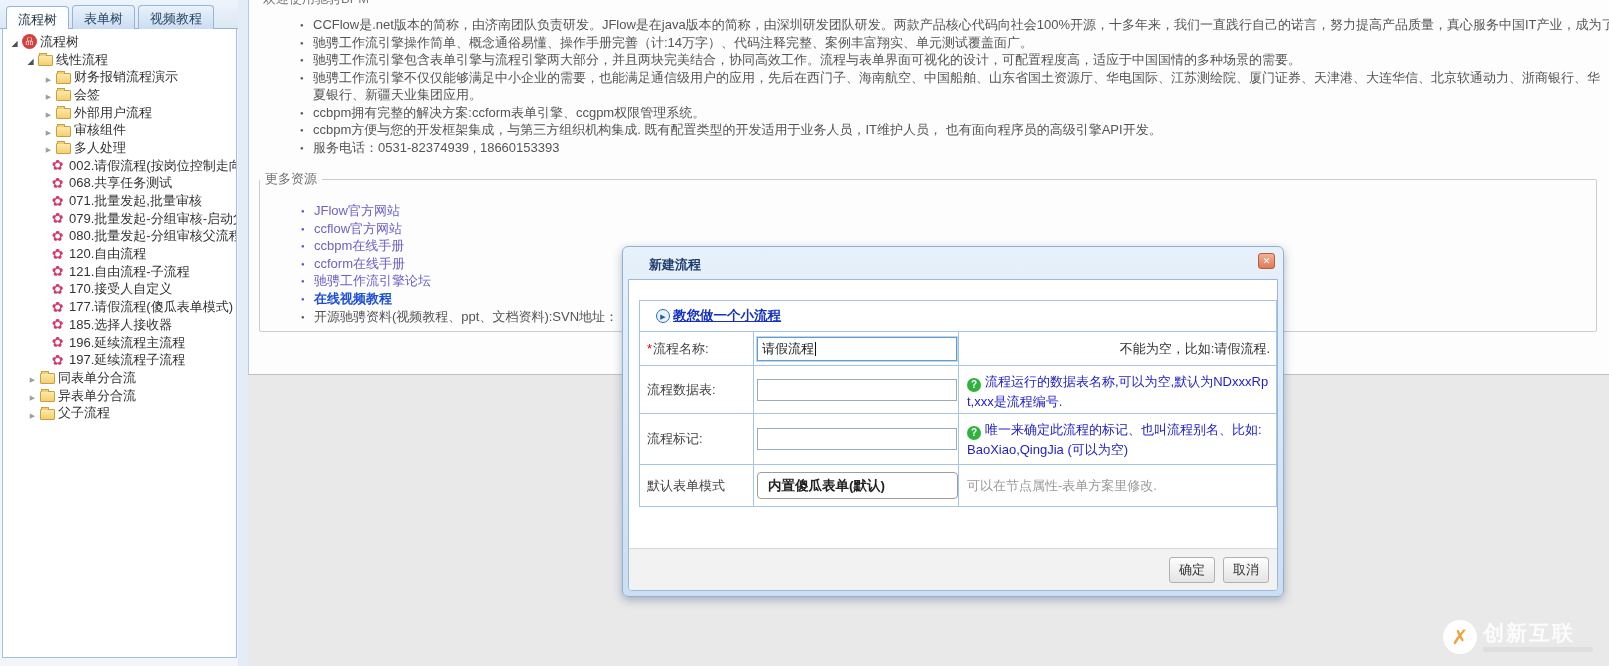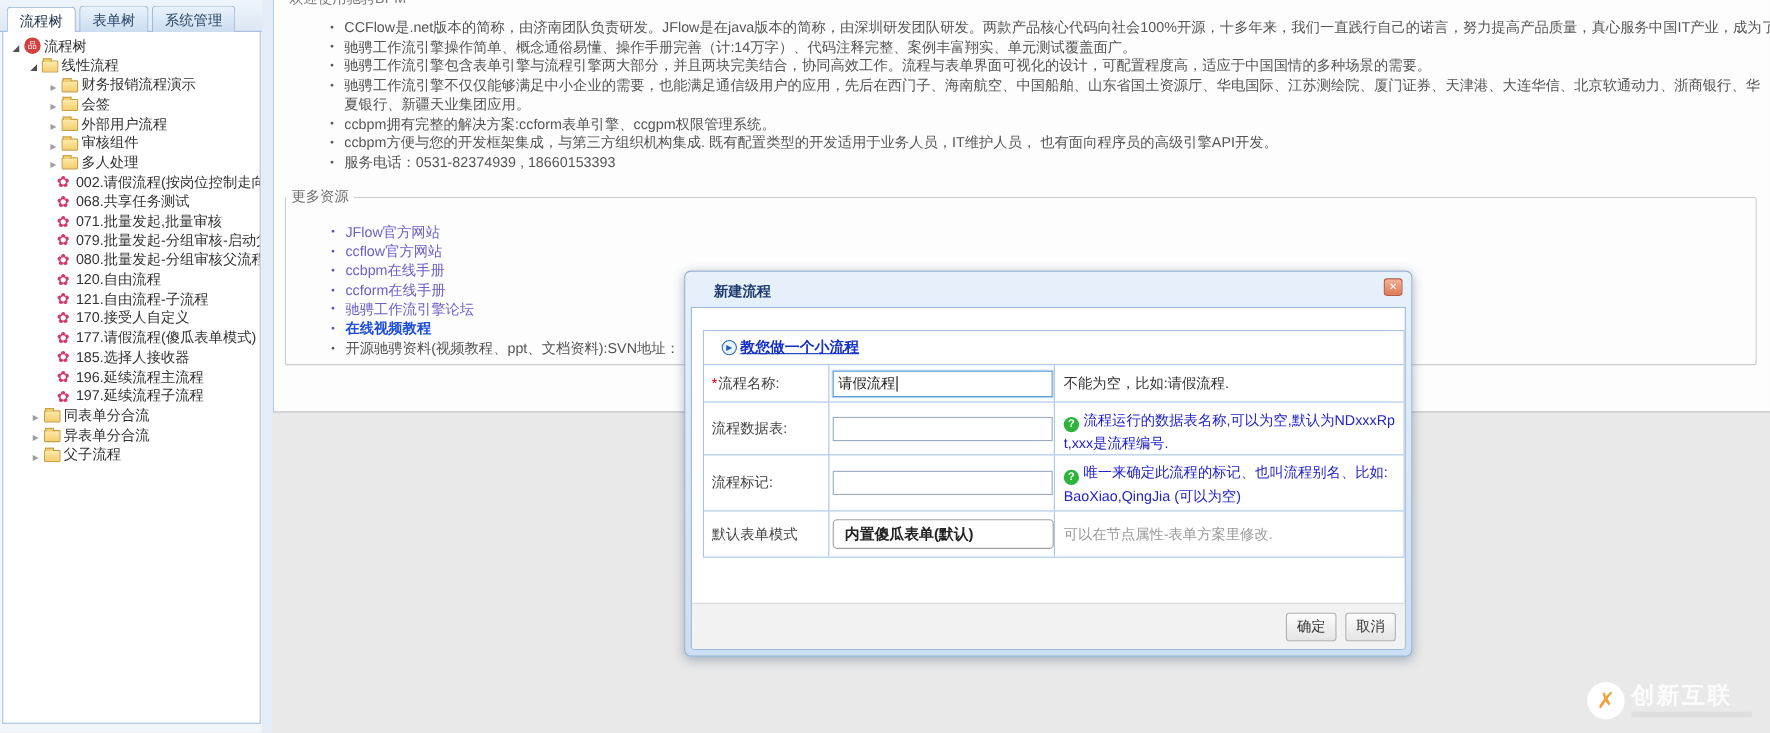--- a/index.html
+++ b/index.html
@@ -85,21 +85,21 @@
   .c-input { flex:none; width:205px; border-right:1px solid #a6c5e4; display:flex; align-items:center; padding-left:3px; }
   .c-hint  { flex:1; font-size:13px; padding:0 6px 0 8px; word-break:break-all; }
   .star { color:#e00000; margin-right:1px; }
   .r1 { height:34px; } .r2 { height:48px; } .r3 { height:42px; } .r4 { height:51px; }
   .faux-input { background:#fff; border:1px solid #9aabbd; height:22px; width:200px;
     font-size:13px; color:#222; display:flex; align-items:center; padding-left:4px; }
   .faux-input.focused { border:1px solid #609ed4; box-shadow:0 0 0 1px #bcd8f0; height:24px; }
   .caret { display:inline-block; width:1px; height:14px; background:#111; margin-left:1px; }
   .faux-input.mode { width:214px; height:27px; border:1px solid #9e9e9e; border-radius:4px;
     font-size:13.5px; font-weight:bold; color:#222; padding-left:10px; }
-  .hint-dark { color:#333; align-self:center; }
+  .hint-dark { color:#333; align-self:center;text-align:right; }
   .hint-blue { color:#2222cc; padding-top:6px; line-height:19px; }
   .hint-gray { color:#9a9a9a; align-self:center; }
   .q-ico { display:inline-block; width:14px; height:14px; border-radius:50%; background:#2eb43c;
     color:#fff; font-size:10px; font-weight:bold; text-align:center; line-height:14px; margin-right:4px; vertical-align:-2px; }
   .q-ico::before { content:"?"; }
   .dlg-footer { position:absolute; left:0; right:0; bottom:0; height:42px; background:#f2f2f2;
     border-top:1px solid #d8d8d8; display:flex; align-items:center; justify-content:flex-end; padding-right:8px; }
   .dlg-footer button { margin-left:8px; padding:3px 9px; font-size:13px; color:#333;
     border:1px solid #b0b0b0; border-radius:3px; background:linear-gradient(#fdfdfd,#e4e4e4); cursor:pointer;
     font-family:inherit; }
@@ -111,21 +111,21 @@
     font-weight:bold; font-size:20px; font-style:italic; }
   .wm-circle::before { content:"✗"; }
   .wm-text { font-size:21px; font-weight:bold; color:#fcfcfc; letter-spacing:2px; line-height:22px; }
   .wm-sub { height:5px; width:110px; background:#dedede; margin-top:3px; border-radius:2px; }
 </style>
 </head>
 <body>
 
 <div class="sidebar">
   <div class="tabstrip">
-    <span class="tab active">流程树</span><span class="tab">表单树</span><span class="tab">系统管理</span>
+    <span class="tab active">流程树</span><span class="tab">表单树</span><span class="tab">视频教程</span>
   </div>
   <div class="tree-panel">
     <div class="trow pl0">
         <span class="arr arr-exp"></span>
         <span class="orgico"></span>
         <span class="lbl">流程树</span>
       </div>
     <div class="trow pl1">
         <span class="arr arr-exp"></span>
         <span class="fold"></span>

